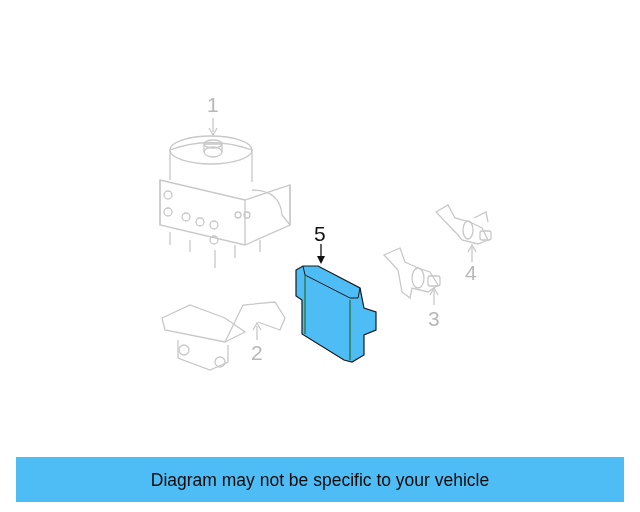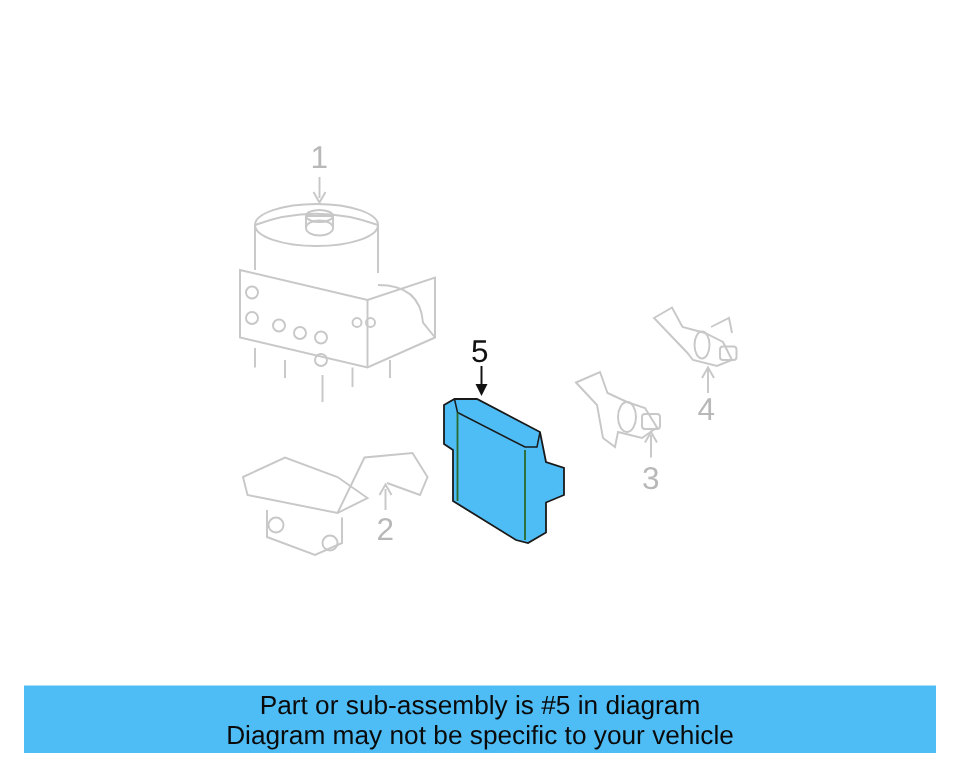--- a/index.html
+++ b/index.html
@@ -74,15 +74,14 @@
     <path d="M303 266 L305 275 L350 298 L358 298 L360 288" fill="none" stroke="#1a1a1a" stroke-width="1"></path>
     <path d="M305 275 L305 334" fill="none" stroke="#2a6a2a" stroke-width="1.2"></path>
     <path d="M350 300 L350 360" fill="none" stroke="#2a6a2a" stroke-width="1.2"></path>
   </g>
   <line x1="321" y1="244" x2="321" y2="260" stroke="#111" stroke-width="1.3"></line>
   <path d="M317 256 L321 264 L325 256 Z" fill="#111"></path>
   <text class="callout active" x="314" y="241">5</text>
 </svg>
 
 <div id="banner">
-  <span>Part or sub-assembly is #5 in diagram</span>
   <span>Diagram may not be specific to your vehicle</span>
 </div>
 
 </body></html>

